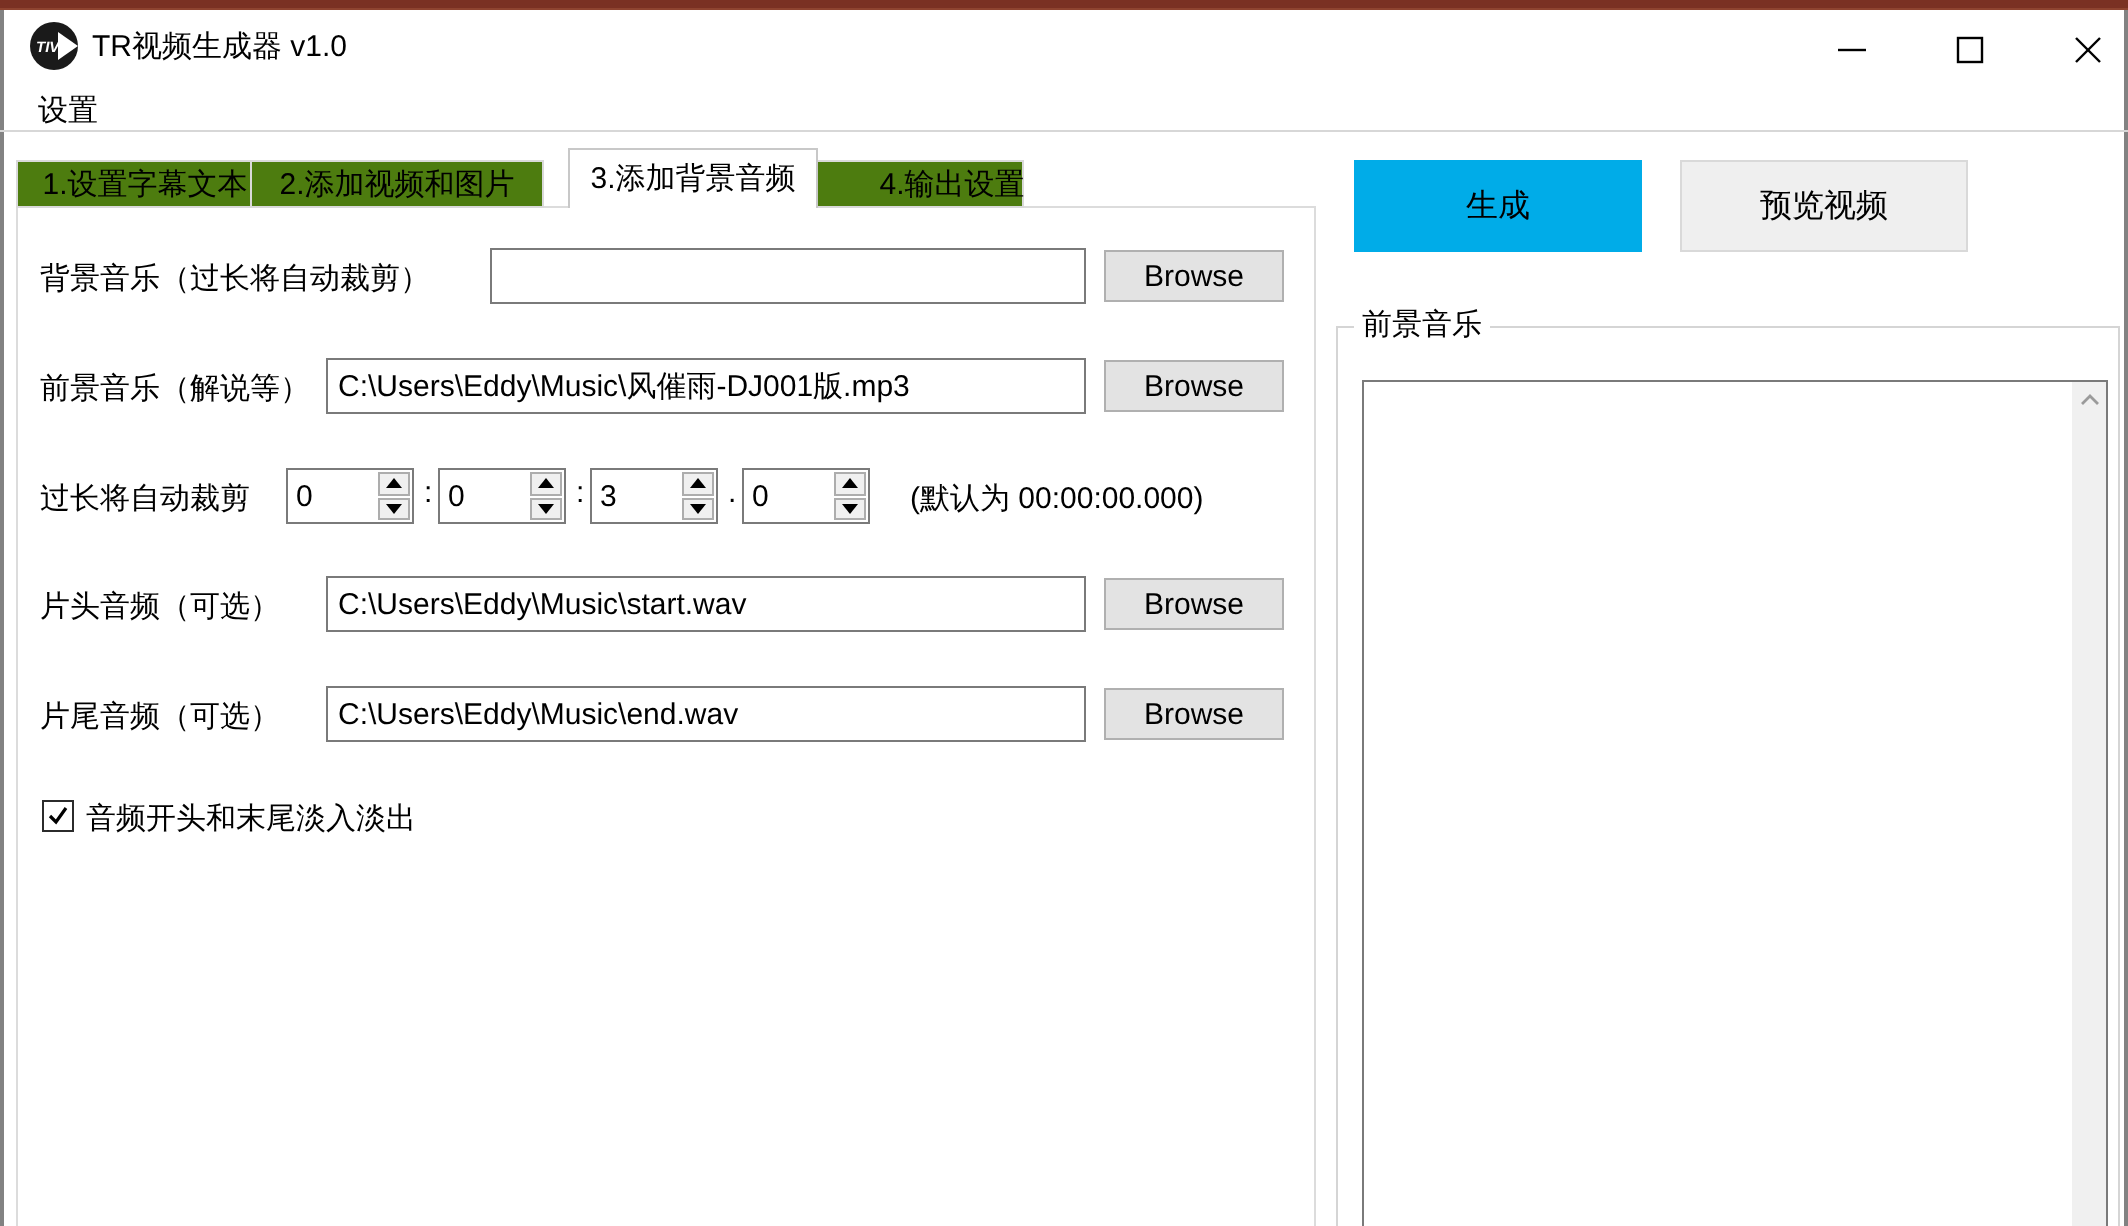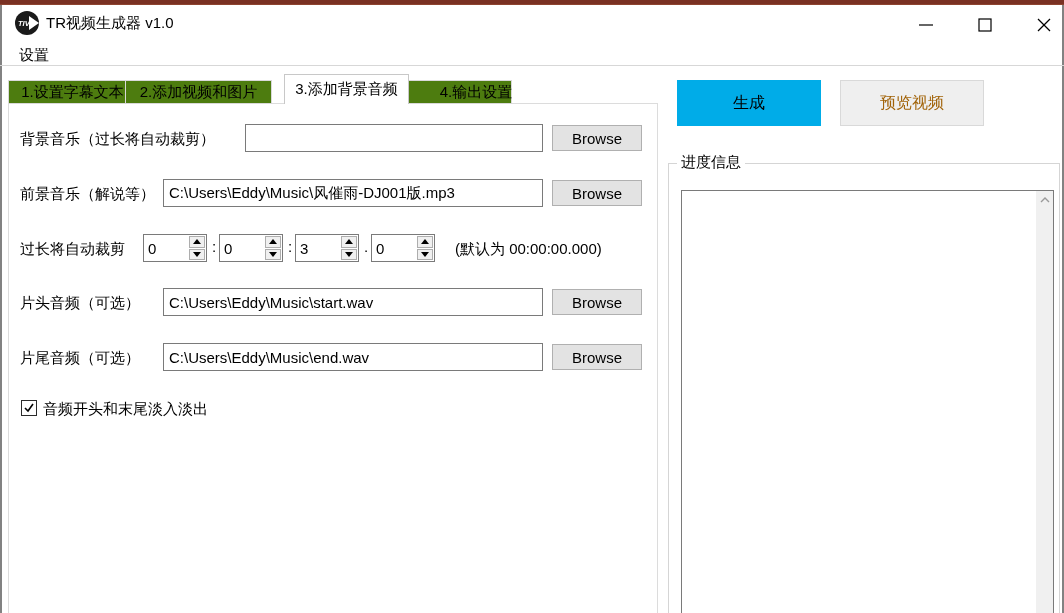--- a/index.html
+++ b/index.html
@@ -41,21 +41,21 @@
   .spin-btns { width:17px; display:flex; flex-direction:column; }
   .spin-btn { flex:1; background:#f0f0f0; border:1px solid #adadad; display:flex; align-items:center; justify-content:center; margin:1px 1px 0 0; }
   .spin-btn + .spin-btn { margin-top:1px; margin-bottom:1px; }
   .tri-up { width:0; height:0; border-left:4px solid transparent; border-right:4px solid transparent; border-bottom:5px solid #000; }
   .tri-down { width:0; height:0; border-left:4px solid transparent; border-right:4px solid transparent; border-top:5px solid #000; }
   .sep-colon { position:absolute; top:238px; font-size:15px; }
   .checkbox { position:absolute; left:21px; top:400px; width:16px; height:16px; border:1px solid #2b2b2b; background:#fff; display:flex; align-items:center; justify-content:center; }
 
   
   .gen-btn { position:absolute; left:677px; top:80px; width:144px; height:46px; background:#00ace8; border:1px solid #00ace8; font-family:"Liberation Sans",sans-serif; font-size:16px; color:#000; }
-  .prev-btn { position:absolute; left:840px; top:80px; width:144px; height:46px; background:#efefef; border:1px solid #d9d9d9; font-family:"Liberation Sans",sans-serif; font-size:16px; color:#a16207; }
+  .prev-btn { position:absolute; left:840px; top:80px; width:144px; height:46px; background:#efefef; border:1px solid #d9d9d9; font-family:"Liberation Sans",sans-serif; font-size:16px; color:#000000; }
   .groupbox { position:absolute; left:668px; top:163px; width:392px; height:460px; border:1px solid #d5d5d5; }
   .group-label { position:absolute; left:677px; top:153px; background:#fff; padding:0 4px; font-size:15px; z-index:2; }
   .progress-box { position:absolute; left:681px; top:190px; width:373px; height:430px; background:#fff; border:1px solid #7a7a7a; font-size:14px; overflow:hidden; }
   .progress-text { position:absolute; left:3px; top:2px; right:20px; bottom:0; white-space:pre-wrap; }
   .vscrollbar { position:absolute; right:0; top:0; width:17px; height:100%; background:#f0f0f0; }
   .scroll-arrow { width:17px; height:17px; display:flex; align-items:center; justify-content:center; }
 </style>
 </head>
 <body>
 
@@ -171,21 +171,21 @@
   <svg width="12" height="12" viewBox="0 0 12 12">
       <polyline points="2,6 5,9 10,2" fill="none" stroke="#000" stroke-width="1.6"></polyline>
     </svg>
 </div>
 <span class="f-label" style="left:43px; top:400px;">音频开头和末尾淡入淡出</span>
 
 <button class="gen-btn">生成</button>
 <button class="prev-btn" disabled="">预览视频</button>
 
 <div class="groupbox"></div>
-<span class="group-label">进度信息</span>
+<span class="group-label">前景音乐</span>
 <div class="progress-box">
   <div class="progress-text"></div>
   <div class="vscrollbar">
     <div class="scroll-arrow">
       <svg width="10" height="6" viewBox="0 0 10 6">
           <polyline points="1,5 5,1 9,5" fill="none" stroke="#9a9a9a" stroke-width="1.4"></polyline>
         </svg>
     </div>
   </div>
 </div>

